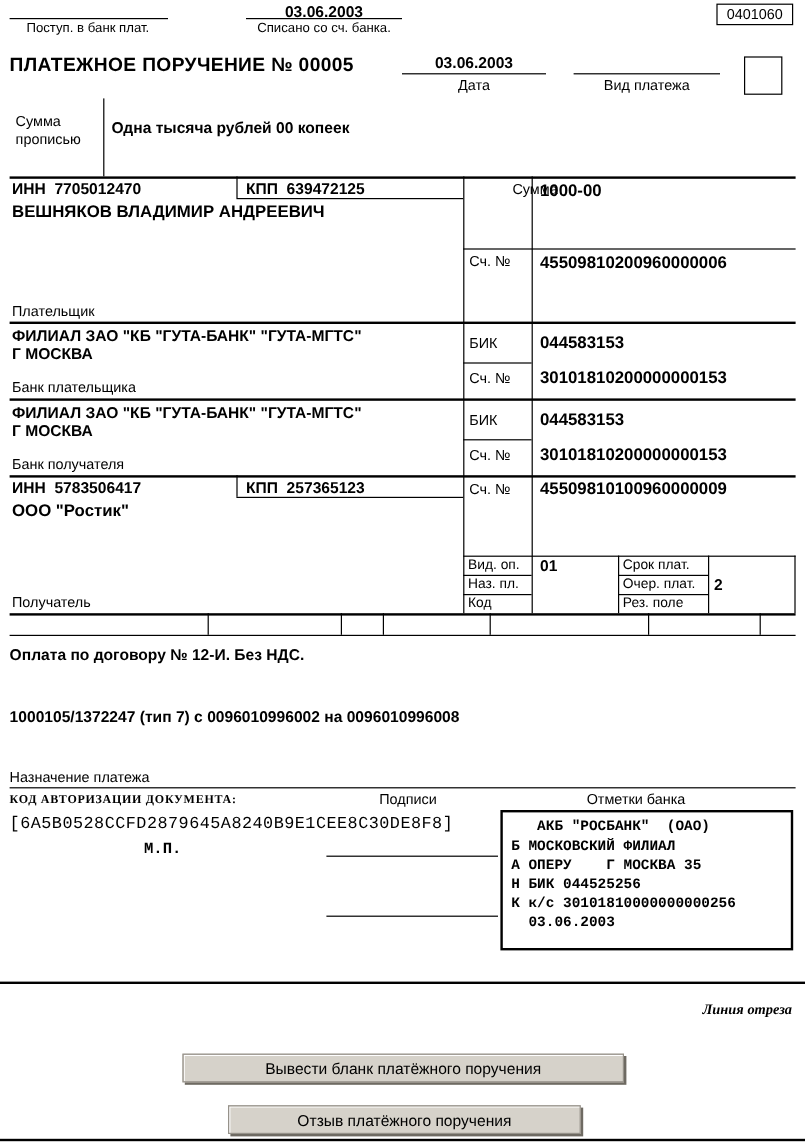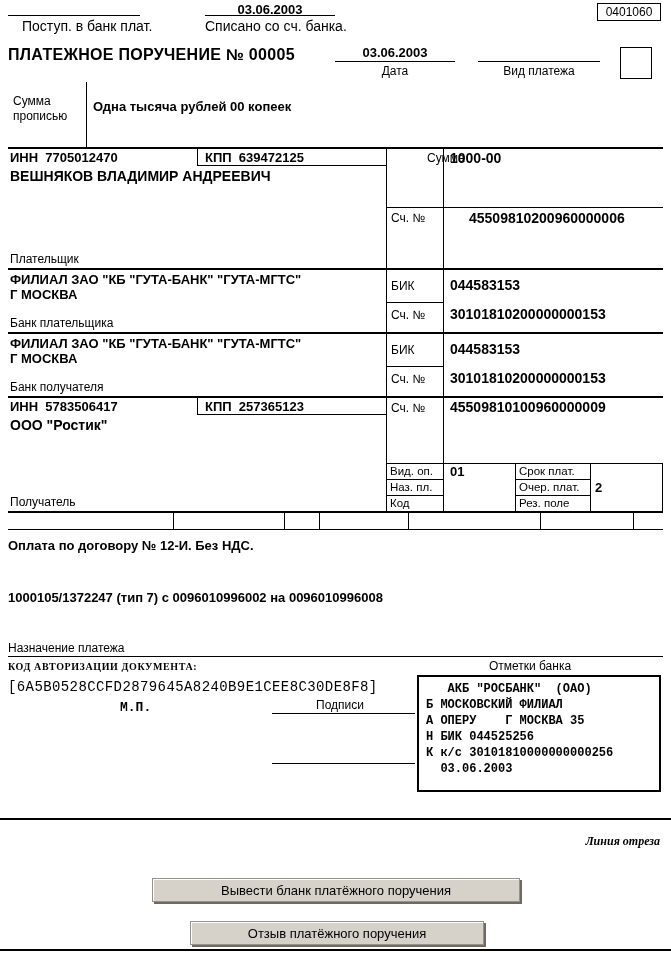--- a/index.html
+++ b/index.html
@@ -5,21 +5,21 @@
   html,body{margin:0;padding:0;background:#fff;}
   #doc{
     position:relative;width:671px;height:953px;background:#ffffff;
     font-family:"Liberation Sans",sans-serif;color:#000;overflow:hidden;
   }
   .abs{position:absolute;}
   .hl{position:absolute;background:#000;height:1px;}
   .hl2{position:absolute;background:#000;height:2px;}
   .vl{position:absolute;background:#000;width:1px;}
   .lbl{position:absolute;font-size:12px;white-space:nowrap;}
-  .sm{position:absolute;font-size:14px;white-space:nowrap;}
+  .sm{position:absolute;font-size:11px;white-space:nowrap;}
   .val{position:absolute;font-size:13px;font-weight:bold;white-space:pre;}
   .num{position:absolute;font-size:14px;font-weight:bold;white-space:pre;}
   .ctr{text-align:center;}
   .title{position:absolute;font-size:16px;font-weight:bold;letter-spacing:.3px;white-space:nowrap;}
   .box{position:absolute;border:1px solid #000;background:#fff;}
   .serifsm{position:absolute;font-family:"Liberation Serif",serif;font-weight:bold;font-size:10px;letter-spacing:.6px;white-space:pre;}
   .mono{position:absolute;font-family:"Liberation Mono",monospace;font-size:14px;letter-spacing:.4px;white-space:pre;}
   .stampline{font-family:"Liberation Mono",monospace;font-weight:bold;font-size:12px;line-height:16px;white-space:pre;}
   .mp{position:absolute;font-family:"Liberation Mono",monospace;font-weight:bold;font-size:13px;white-space:pre;}
   .cut{position:absolute;font-family:"Liberation Serif",serif;font-weight:bold;font-style:italic;font-size:12px;}
@@ -93,21 +93,21 @@
   <div class="vl" style="left:540px;top:511px;height:18px;"></div>
   <div class="vl" style="left:633px;top:511px;height:18px;"></div>
 
   <div class="val" style="left:10px;top:150px;">ИНН  7705012470</div>
   <div class="val" style="left:205px;top:150px;">КПП  639472125</div>
   <div class="num" style="left:10px;top:168px;">ВЕШНЯКОВ ВЛАДИМИР АНДРЕЕВИЧ</div>
   <div class="lbl" style="left:10px;top:252px;">Плательщик</div>
   <div class="lbl" style="left:391px;top:151px;margin-left:36px;">Сумма</div>
   <div class="num" style="left:450px;top:150px;">1000-00</div>
   <div class="lbl" style="left:391px;top:211px;">Сч. №</div>
-  <div class="num" style="left:450px;top:210px;margin-left:19px;">45509810200960000006</div>
+  <div class="num" style="left:450px;top:210px;">45509810200960000006</div>
 
   <div class="val" style="left:10px;top:272px;">ФИЛИАЛ ЗАО "КБ "ГУТА-БАНК" "ГУТА-МГТС"</div>
   <div class="val" style="left:10px;top:287px;">Г МОСКВА</div>
   <div class="lbl" style="left:10px;top:316px;">Банк плательщика</div>
   <div class="lbl" style="left:391px;top:279px;">БИК</div>
   <div class="num" style="left:450px;top:277px;">044583153</div>
   <div class="lbl" style="left:391px;top:308px;">Сч. №</div>
   <div class="num" style="left:450px;top:306px;">30101810200000000153</div>
 
   <div class="val" style="left:10px;top:336px;">ФИЛИАЛ ЗАО "КБ "ГУТА-БАНК" "ГУТА-МГТС"</div>
@@ -133,21 +133,21 @@
   <div class="val" style="left:595px;top:480px;">2</div>
   <div class="lbl" style="left:390px;top:497px;font-size:11.5px;">Код</div>
   <div class="lbl" style="left:519px;top:497px;font-size:11.5px;">Рез. поле</div>
 
   <div class="val" style="left:8px;top:538px;">Оплата по договору № 12-И. Без НДС.</div>
   <div class="val" style="left:8px;top:590px;">1000105/1372247 (тип 7) с 0096010996002 на 0096010996008</div>
   <div class="lbl" style="left:8px;top:641px;">Назначение платежа</div>
   <div class="hl" style="left:8px;top:656px;width:655px;"></div>
 
   <div class="serifsm" style="left:8px;top:661px;">КОД АВТОРИЗАЦИИ ДОКУМЕНТА:</div>
-  <div class="lbl ctr" style="left:290px;top:659px;width:100px;margin-top:39px;">Подписи</div>
+  <div class="lbl ctr" style="left:290px;top:659px;width:100px;">Подписи</div>
   <div class="lbl ctr" style="left:460px;top:659px;width:140px;">Отметки банка</div>
   <div class="mono" style="left:8px;top:679px;">[6A5B0528CCFD2879645A8240B9E1CEE8C30DE8F8]</div>
 
   <div class="mp" style="left:120px;top:700px;">М.П.</div>
   <div class="hl" style="left:272px;top:713px;width:143px;"></div>
   <div class="hl" style="left:272px;top:763px;width:143px;"></div>
 
   <div class="abs" style="left:417px;top:675px;width:244px;height:117px;border:2px solid #000;background:#fff;padding:4px 0 0 7px;box-sizing:border-box;">
     <div class="stampline">   АКБ "РОСБАНК"  (ОАО)</div>
     <div class="stampline">Б МОСКОВСКИЙ ФИЛИАЛ</div>

